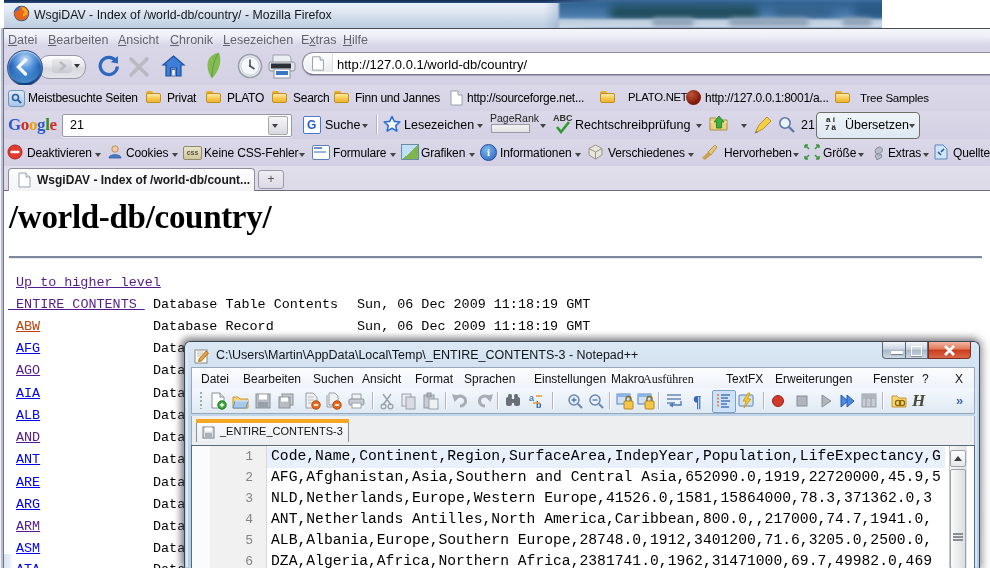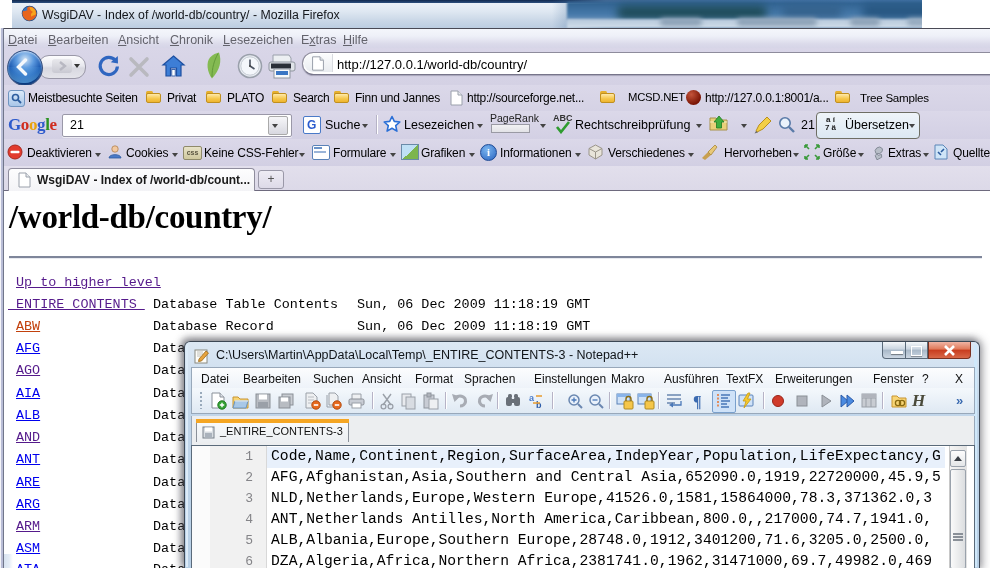--- a/index.html
+++ b/index.html
@@ -10,21 +10,21 @@
 .folder{width:16px;height:13px;}
 .folder:before{content:"";position:absolute;left:0;top:0;width:7px;height:4px;background:#e6b02e;border-radius:1.5px 1.5px 0 0;}
 .folder:after{content:"";position:absolute;left:0;top:2px;width:15px;height:10px;background:linear-gradient(180deg,#ffe9a8,#f5c64a 60%,#eeb42e);border:1px solid #c08f1f;border-radius:2px;box-sizing:border-box;}
 .bm{font-size:12px;letter-spacing:-0.25px;top:6px;color:#000;}
 .wd{font-size:12px;letter-spacing:-0.15px;top:7px;color:#000;}
 .gb{font-size:12.5px;top:7px;color:#000;}
 .nm{font-size:12px;top:4px;color:#111;}
 </style></head>
 <body>
 
-<div class="abs" id="titlebar" style="left:12px;top:0;width:878px;height:28px;background:linear-gradient(180deg,#eef3f9 0%,#dfe8f2 40%,#ccd9e8 70%,#bccde1 100%);overflow:hidden;padding-left:32px;">
+<div class="abs" id="titlebar" style="left:4px;top:0;width:878px;height:28px;background:linear-gradient(180deg,#eef3f9 0%,#dfe8f2 40%,#ccd9e8 70%,#bccde1 100%);overflow:hidden;">
   <div class="abs" style="left:0;top:0;width:990px;height:3px;background:linear-gradient(180deg,#10284e,#2c4f7e);"></div>
 
   <div class="abs" style="left:540px;top:0;width:450px;height:28px;background:linear-gradient(90deg,rgba(73,115,160,0) 0%,rgba(73,115,160,.85) 12%,#3f6d9f 25%,#4576a8 100%);"></div>
   <div class="abs" style="left:555px;top:2px;width:435px;height:18px;background:linear-gradient(180deg,#30618f,#477aab 70%,#6b93ba);filter:blur(1px);"></div>
   <div class="abs" style="left:605px;top:6px;width:150px;height:13px;background:#1d4a56;border-radius:6px;filter:blur(4px);"></div>
   <div class="abs" style="left:770px;top:6px;width:60px;height:11px;background:#33608a;border-radius:5px;filter:blur(4px);"></div>
   <div class="abs" style="left:850px;top:4px;width:135px;height:14px;background:#275681;border-radius:6px;filter:blur(4px);"></div>
   <div class="abs" style="left:555px;top:19px;width:435px;height:9px;background:linear-gradient(180deg,#b5c7da,#d2dfeb);filter:blur(1px);"></div>
   <div class="abs" style="left:648px;top:18px;width:42px;height:8px;background:#8ba0b5;border-radius:4px;filter:blur(2.5px);"></div>
   <div class="abs" style="left:725px;top:18px;width:80px;height:8px;background:#8ba0b5;border-radius:4px;filter:blur(2.5px);"></div>
@@ -122,21 +122,21 @@
   <div class="abs folder" style="left:272px;top:6px;"></div>
   <div class="abs bm" style="left:293px;">Search</div>
   <div class="abs folder" style="left:334px;top:6px;"></div>
   <div class="abs bm" style="left:355px;">Finn und Jannes</div>
   <svg class="abs" style="left:450px;top:5px;" width="13" height="16" viewBox="0 0 13 16">
       <path d="M1,1 L8,1 L12,5 L12,15 L1,15 Z" fill="#fff" stroke="#9aa0ab"></path>
       <path d="M8,1 L8,5 L12,5" fill="#e8ebee" stroke="#9aa0ab"></path>
     </svg>
   <div class="abs bm" style="left:467px;">http://sourceforge.net...</div>
   <div class="abs folder" style="left:600px;top:6px;"></div>
-  <div class="abs bm" style="left:628px;font-size:11.3px;">MCSD.NET</div>
+  <div class="abs bm" style="left:628px;font-size:11.3px;">PLATO.NET</div>
   <div class="abs" style="left:686px;top:5px;width:15px;height:15px;border-radius:50%;background:radial-gradient(circle at 35% 30%,#c4543a,#7a1505 70%);"></div>
   <div class="abs bm" style="left:705px;">http://127.0.0.1:8001/a...</div>
   <div class="abs folder" style="left:835px;top:6px;"></div>
   <div class="abs bm" style="left:860px;font-size:11.6px;">Tree Samples</div>
 </div>
 
 <div class="abs" id="googlebar" style="left:0;top:111px;width:990px;height:28px;background:linear-gradient(180deg,#dbd8e9,#d3d0e4);">
   <div class="abs" style="left:8px;top:4px;font-family:'Liberation Serif',serif;font-size:17px;font-weight:bold;letter-spacing:-0.4px;"><span style="color:#2f5bcc;">G</span><span style="color:#d02d1f;">o</span><span style="color:#e8a30c;">o</span><span style="color:#2f5bcc;">g</span><span style="color:#2b9222;">l</span><span style="color:#d02d1f;">e</span></div>
 
   <div class="abs" style="left:62px;top:3px;width:228px;height:21px;border:1px solid #9a98a8;border-radius:2px;background:#fff;box-shadow:0 1px 0 rgba(255,255,255,.6);"></div>
@@ -326,21 +326,21 @@
 
   <div class="abs" style="left:6px;top:25px;width:784px;height:21px;background:linear-gradient(180deg,#fcfdfe,#eef3f9);border:1px solid #98a8ba;border-bottom:none;box-sizing:border-box;">
     <span class="abs nm" style="left:9px;">Datei</span>
     <span class="abs nm" style="left:51px;">Bearbeiten</span>
     <span class="abs nm" style="left:121px;">Suchen</span>
     <span class="abs nm" style="left:170px;">Ansicht</span>
     <span class="abs nm" style="left:223px;">Format</span>
     <span class="abs nm" style="left:272px;">Sprachen</span>
     <span class="abs nm" style="left:342px;">Einstellungen</span>
     <span class="abs nm" style="left:419px;">Makro</span>
-    <span class="abs nm" style="left:472px;">Ausführen</span>
+    <span class="abs nm" style="left:451px;font-family:Liberation Serif, serif;">Ausführen</span>
     <span class="abs nm" style="left:534px;text-align:right;">TextFX</span>
     <span class="abs nm" style="left:583px;">Erweiterungen</span>
     <span class="abs nm" style="left:681px;">Fenster</span>
     <span class="abs nm" style="left:730px;">?</span>
     <span class="abs nm" style="left:763px;">X</span>
   </div>
 
   <div class="abs" id="npptools" style="left:6px;top:46px;width:784px;height:26px;background:linear-gradient(180deg,#f4f8fc,#dfe9f3);border:1px solid #98a8ba;border-top:none;box-sizing:border-box;">
     <div class="abs" style="left:8px;top:4px;width:2px;height:17px;background:repeating-linear-gradient(180deg,#9ab 0,#9ab 2px,transparent 2px,transparent 4px);"></div>
     <svg class="abs" style="left:17px;top:4px;" width="18" height="18" viewBox="0 0 18 18">

